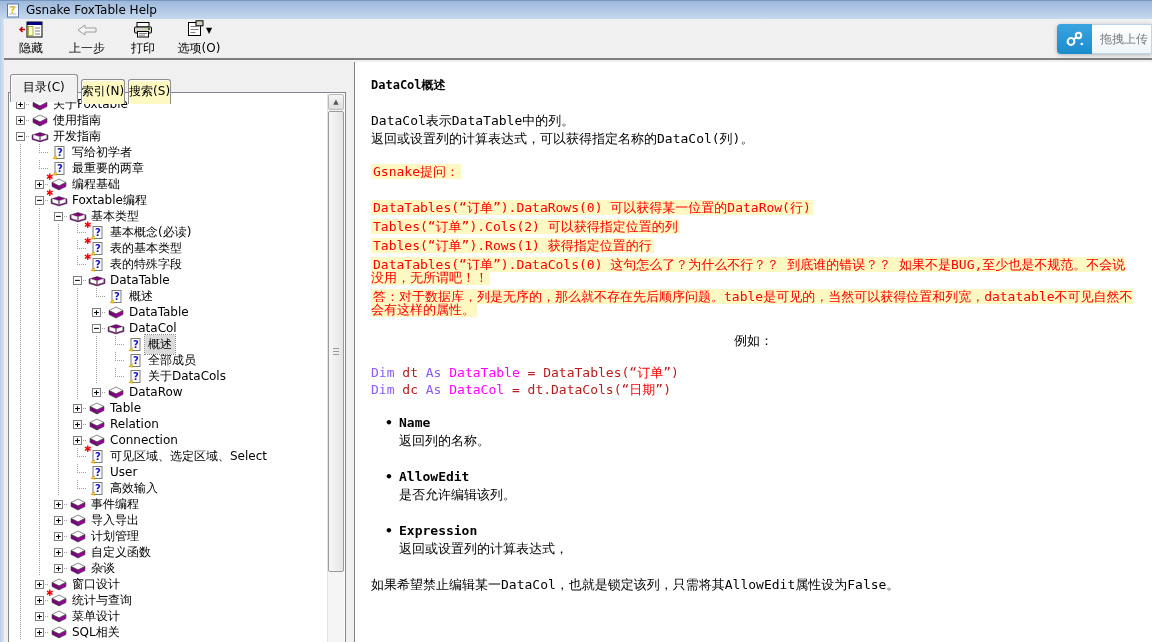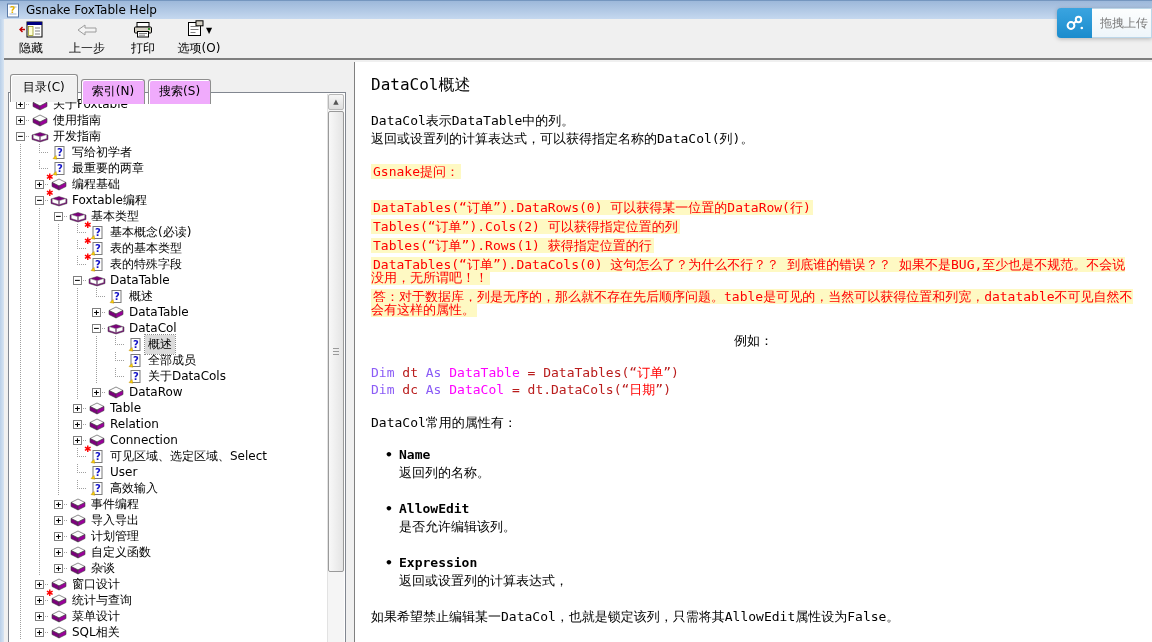--- a/index.html
+++ b/index.html
@@ -27,22 +27,22 @@
             min-width:46px; height:37px; margin-right:10px; font-size:12px; color:#000; cursor:default; }
   .tb-icn { height:18px; display:flex; align-items:center; }
   .tb-caret { font-size:8px; color:#000; margin-left:2px; vertical-align:top; }
   .tb-label { margin-top:1px; white-space:nowrap; }
 
   
   .main { position:absolute; left:0; top:62px; right:0; bottom:0; background:#f0f0f0; }
 
   
   .tabs-row { position:absolute; left:10px; top:4px; display:flex; align-items:flex-end; z-index:3;margin-top:8px; }
-  .tab { background:#f0abfc; border:1px solid #8e8e8e; border-bottom:none;
-         border-radius:3px 3px 0 0; padding:3px 10px 4px; margin-right:3px; font-size:12px;
+  .tab { background:#fef9c3; border:1px solid #8e8e8e; border-bottom:none;
+         border-radius:3px 3px 0 0; padding:3px 0 4px; margin-right:3px; font-size:12px;
          box-shadow:inset 1px 1px 0 #fff; position:relative; top:2px; cursor:default; }
   .tab.active { padding:4px 12px 6px; top:0; z-index:4; background:#f1f1f1; }
 
   
   .tree-box { position:absolute; left:8px; top:30px; width:338px; bottom:-2px;
               background:#fff; border:1px solid #828790; overflow:hidden; }
   .tree-scrollpane { position:absolute; right:1px; top:1px; bottom:0; width:17px;
                      background:#f5f5f5; border-left:1px solid #e2e2e2; }
   .sb-up { height:16px; background:linear-gradient(to bottom,#f6f6f6,#dedede);
            border:1px solid #b8b8b8; border-radius:2px; font-size:7px; color:#555;
@@ -68,38 +68,38 @@
   .star { position:absolute; left:-3px; top:-4px; color:#ff0000; font-size:9px; font-weight:bold; }
   .tlabel { padding:1px 3px; }
   .tlabel.selected { background:#dcdcdc; outline:1px dotted #8a8a8a; }
 
   
   .content { position:absolute; left:354px; top:0; right:0; bottom:0; background:#fff;
              border-left:1px solid #808080; box-shadow:inset 1px 0 0 #fff;
              padding:10px 16px 0 16px; overflow:hidden;
              font-family:"DejaVu Sans Mono","DejaVu Sans",sans-serif;
              font-size:13px; line-height:18px; color:#000; }
-  .content-title { font-size:16px; font-weight:normal; margin:4px 0 18px; }
+  .content-title { font-size:12px; font-weight:bold; margin:4px 0 18px; }
   .intro { margin-bottom:15px; }
   .red { color:#ff0000; background:#fef9c3; padding:0 2px; }
   .qa-label-wrap { margin-bottom:20px; }
   .qa-lines > div { margin-bottom:6px; line-height:13px; }
   .example-label { margin:16px 0 14px;text-align:center; }
   .code { margin-bottom:16px; }
   .code-line { white-space:pre; line-height:17px; }
   .c-kw { color:#8b5cf6; } .c-ty { color:#ff00ff; } .c-st { color:#ff0000; } .c-pl { color:#b91c1c; }
   .props-label { margin:4px 0 14px; }
   .props { margin-left:28px; }
   .prop { margin-bottom:18px; }
   .prop-head { font-weight:bold; }
   .bullet { display:inline-block; width:14px; margin-left:-14px; }
   .closing { margin:4px 0 16px; }
 
   
-  .overlay-btn { position:absolute; right:0; top:8px; height:30px; display:flex; z-index:10;
+  .overlay-btn { position:absolute; right:0; top:24px; height:30px; display:flex; z-index:10;
                  cursor:pointer; filter:drop-shadow(0 1px 2px rgba(0,0,0,.25)); }
   .ov-icon { width:35px; height:30px; background:linear-gradient(to bottom,#3aa4e0,#1b8ccd);
              border-radius:4px 0 0 4px; display:flex; align-items:center; justify-content:center; }
   .ov-label { width:60px; height:30px; background:linear-gradient(to bottom,#fdfefe,#eef5fa);
               border:1px solid #bcd6e8; border-left:none; display:flex; align-items:center;
               padding-left:8px; font-size:12px; color:#7a7a7a; white-space:nowrap; overflow:hidden; }
 </style>
 </head>
 <body>
 
@@ -931,21 +931,20 @@
           <div><span class="red">Tables(“订单”).Cols(2) 可以获得指定位置的列</span></div>
           <div><span class="red">Tables(“订单”).Rows(1) 获得指定位置的行</span></div>
           <div class="qa-gap-none"><span class="red">DataTables(“订单”).DataCols(0) 这句怎么了？为什么不行？？ 到底谁的错误？？ 如果不是BUG,至少也是不规范。不会说没用，无所谓吧！！</span></div>
           <div><span class="red">答：对于数据库，列是无序的，那么就不存在先后顺序问题。table是可见的，当然可以获得位置和列宽，datatable不可见自然不会有这样的属性。</span></div>
         </div>
       <div class="example-label">例如：</div>
       <div class="code">
           <div class="code-line"><span class="c-kw">Dim</span><span class="c-pl"> dt </span><span class="c-kw">As</span><span class="c-pl"> </span><span class="c-ty">DataTable</span><span class="c-pl"> = DataTables(“</span><span class="c-st">订单</span><span class="c-pl">”)</span></div>
           <div class="code-line"><span class="c-kw">Dim</span><span class="c-pl"> dc </span><span class="c-kw">As</span><span class="c-pl"> </span><span class="c-ty">DataCol</span><span class="c-pl"> = dt.DataCols(“</span><span class="c-st">日期</span><span class="c-pl">”)</span></div>
         </div>
-      <div class="props-label">DataCol常用的属性有：</div>
       <div class="props">
           <div class="prop">
             <div class="prop-head"><span class="bullet">•</span><span>Name</span></div>
             <div class="prop-desc">返回列的名称。</div>
           </div>
           <div class="prop">
             <div class="prop-head"><span class="bullet">•</span><span>AllowEdit</span></div>
             <div class="prop-desc">是否允许编辑该列。</div>
           </div>
           <div class="prop">

